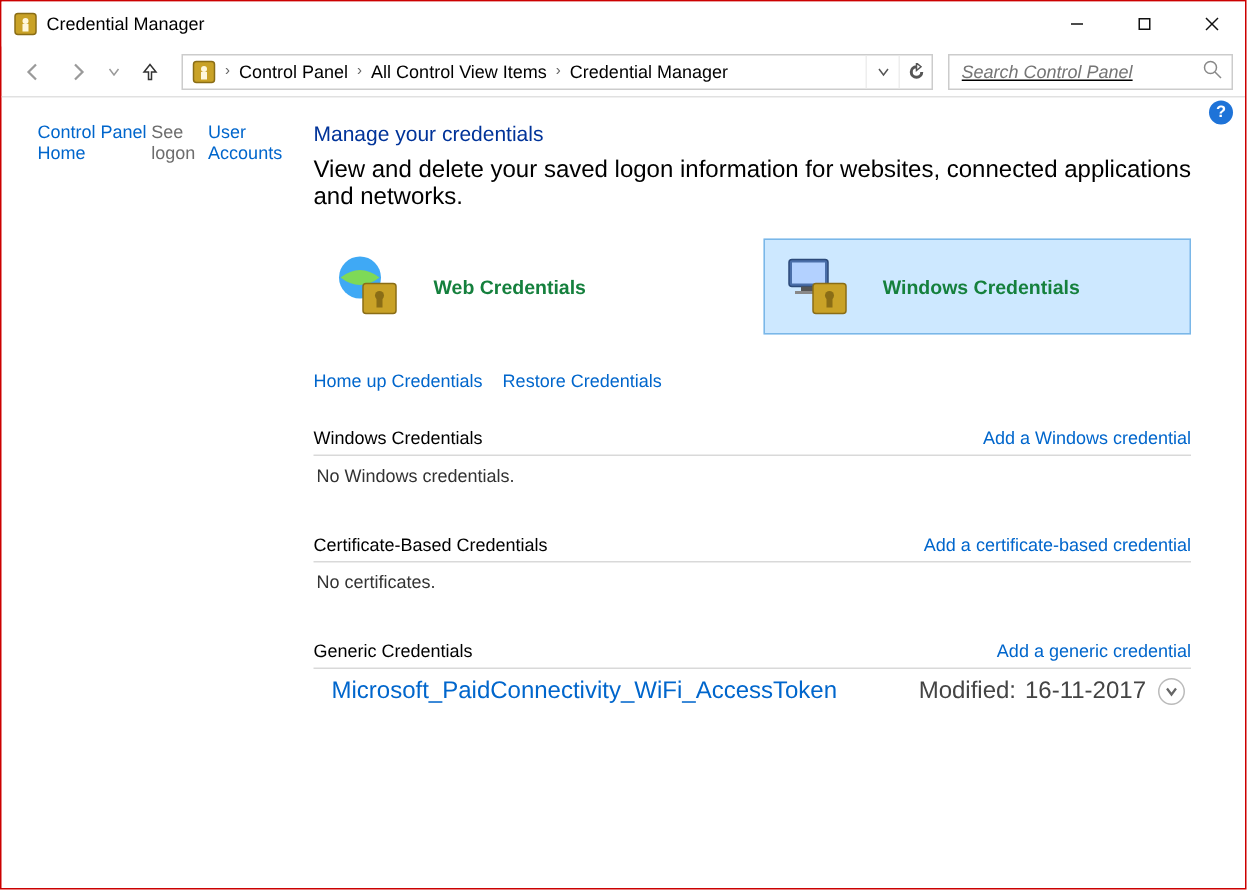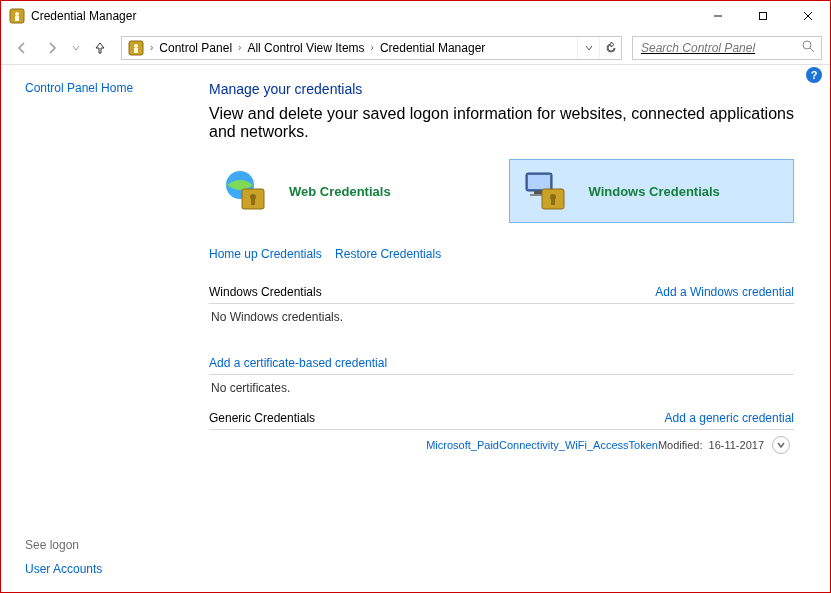--- a/index.html
+++ b/index.html
@@ -96,21 +96,20 @@
   
   .content {
     display:flex;
     height: calc(593px - 30px - 34px - 2px);
     position:relative;
   }
   .leftcol {
     width:200px;
     padding:16px 8px 16px 24px;
     display:flex;
-    flex-direction:column;
   }
   .leftcol a, .rightcol a, .link { color:#0066cc; text-decoration:none; cursor:pointer;}
   .leftcol .spacer { flex:1; }
   .leftcol .seealso { color:#6d6d6d; margin-bottom:10px; font-size:12px;}
   .rightcol {
     flex:1;
     padding:12px 36px 10px 8px;
     position:relative;
   }
   .help-badge {
@@ -151,22 +150,21 @@
     display:flex; justify-content:space-between;
     border-bottom:1px solid #d9d9d9;
     padding:4px 0;
     font-size:12px;
     margin-top:10px;
   }
   .section-body { padding:6px 2px; font-size:12px; color:#333; }
   .cred-row {
     display:flex; align-items:center;
     padding:6px 4px 6px 12px;
-    font-size:11px;
-    text-align:right;
+    font-size:16px;
   }
   .cred-row .cred-name { color:#0066cc; flex:1;}
   .cred-row .mod-label { color:#444; margin-right:6px;}
   .cred-row .mod-date { color:#444; margin-right:8px;}
   .expand-btn {
     width:18px;height:18px;border:1px solid #bbb;border-radius:50%;
     display:flex;align-items:center;justify-content:center;color:#666;
   }
 </style>
 </head>
@@ -310,25 +308,26 @@
       <a class="link">Restore Credentials</a>
     </div>
 
     <div class="section-head">
       <span>Windows Credentials</span>
       <a class="link">Add a Windows credential</a>
     </div>
     <div class="section-body">No Windows credentials.</div>
 
     <div class="section-head" style="margin-top:22px;">
+      <span>Certificate-Based Credentials</span>
       <a class="link">Add a certificate-based credential</a>
     </div>
     <div class="section-body">No certificates.</div>
 
-    <div class="section-head" style="margin-top:6px;">
+    <div class="section-head" style="margin-top:22px;">
       <span>Generic Credentials</span>
       <a class="link">Add a generic credential</a>
     </div>
     <div class="cred-row">
       <span class="cred-name">Microsoft_PaidConnectivity_WiFi_AccessToken</span>
       <span class="mod-label">Modified:</span>
       <span class="mod-date">16-11-2017</span>
       <span class="expand-btn">
         <svg width="8" height="8" viewBox="0 0 8 8">
             <path d="M1 2 L4 6 L7 2" fill="none" stroke="currentColor" stroke-width="1.5"></path>

